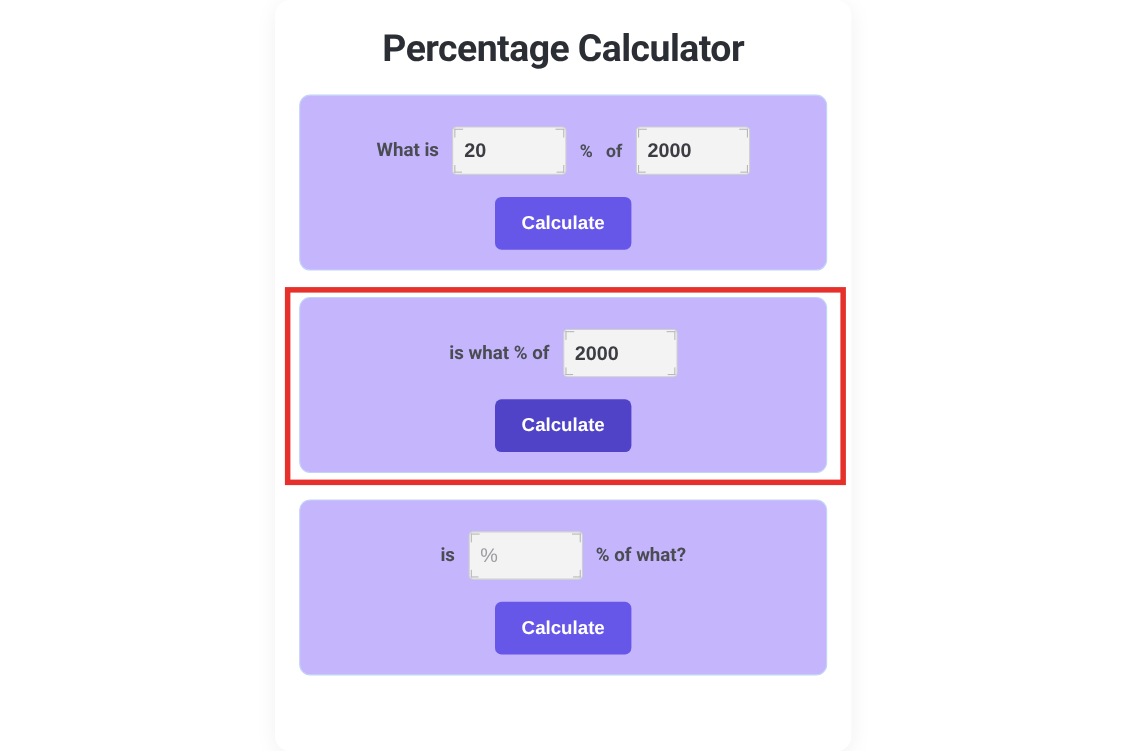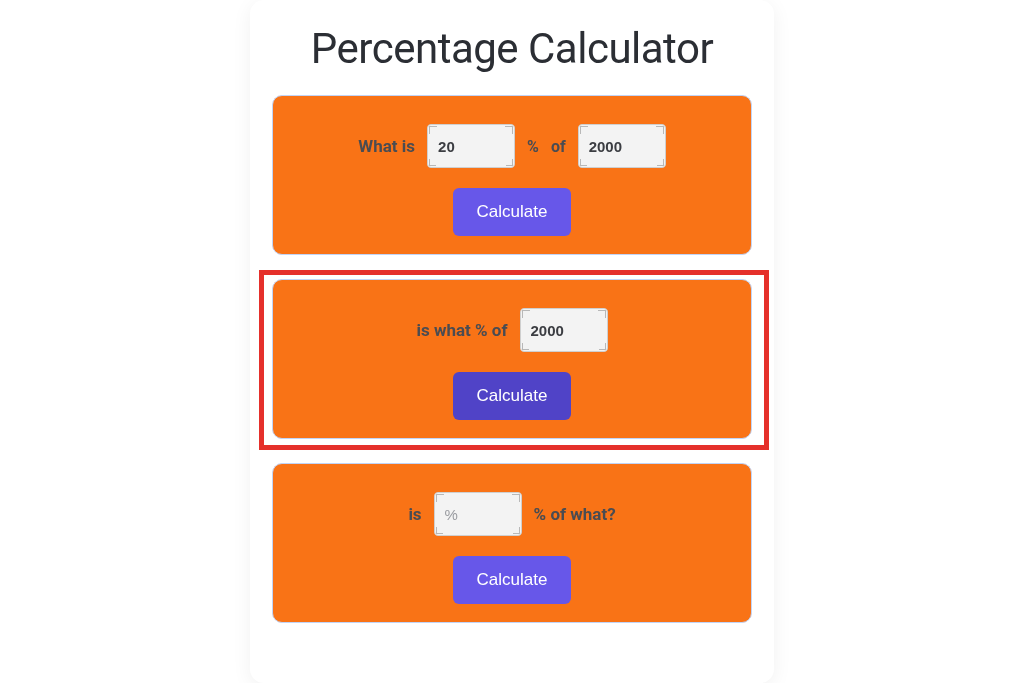--- a/index.html
+++ b/index.html
@@ -19,28 +19,28 @@
     .card {
       width: 524px;
       background: #ffffff;
       border-radius: 14px;
       box-shadow: 0 4px 20px rgba(0,0,0,0.06);
       padding: 24px 22px 10px 22px;
       margin-top: 0;
     }
     .title {
       text-align: center;
-      font-size: 42px;
-      font-weight: 400;
+      font-size: 34px;
+      font-weight: 700;
       color: #2b2e34;
       margin-bottom: 22px;
       letter-spacing: -0.5px;
     }
     .section {
-      background: #f97316;
+      background: #c4b5fd;
       border: 1px solid #c1d4f7;
       border-radius: 10px;
       padding: 28px 16px 18px 16px;
       margin-bottom: 24px;
       position: relative;
     }
     .section.highlighted::after {
       content: "";
       position: absolute;
       top: -10px;
@@ -62,27 +62,27 @@
       font-weight: 700;
       color: #4a4c52;
       white-space: nowrap;
     }
     .label-of {
       font-size: 16px;
       font-weight: 700;
       color: #4a4c52;
     }
     .field {
-      width: 88px;
+      width: 104px;
       height: 44px;
       background: #f3f3f3;
       border: 1px solid #cfcfcf;
       border-radius: 4px;
       padding: 0 10px;
-      font-size: 15px;
+      font-size: 18px;
       font-weight: 600;
       color: #3b3d42;
       position: relative;
     }
     .field::placeholder {
       color: #9a9ca1;
       font-weight: 500;
     }
     .field-wrap {
       position: relative;
@@ -134,21 +134,21 @@
       justify-content: center;
       margin-top: 20px;
     }
     .calc-btn {
       background: #6757e9;
       color: #fff;
       border: none;
       border-radius: 6px;
       padding: 14px 24px;
       font-size: 17px;
-      font-weight: 400;
+      font-weight: 700;
       cursor: pointer;
     }
     .calc-btn.active {
       background: #5043c7;
     }
   </style>
 </head>
 <body>
 
 <div class="card">

